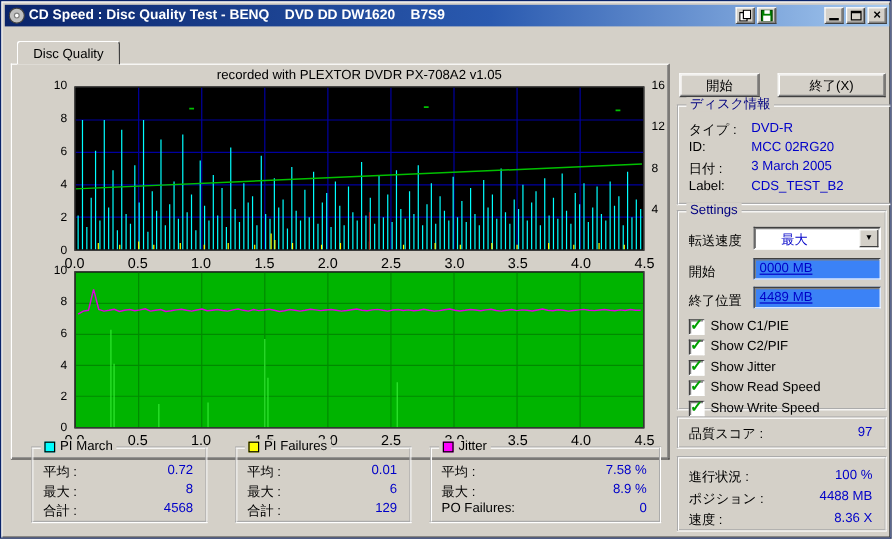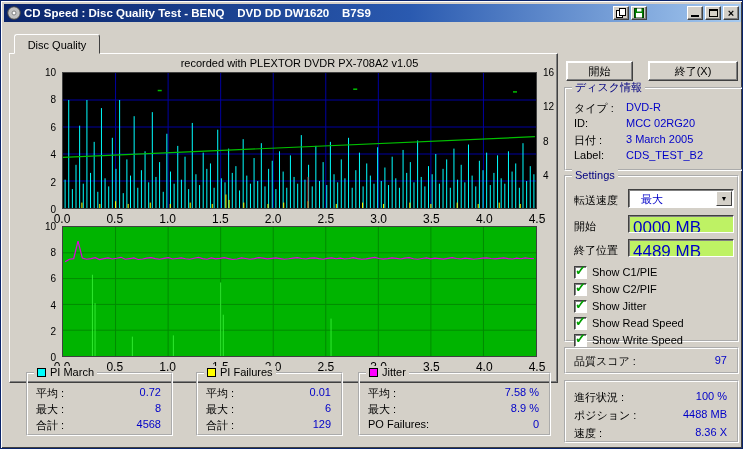--- a/index.html
+++ b/index.html
@@ -41,24 +41,24 @@
   .sw{display:inline-block;width:9px;height:9px;border:1px solid #000;}
   .lrow{position:absolute;left:0;width:100%;height:14px;font-size:11px;}
   .lrow .lab{position:absolute;left:8px;color:#000;white-space:nowrap;}
   .lrow .val{position:absolute;right:10px;color:#0000C8;white-space:nowrap;}
   .lrow .vleft{position:absolute;left:60px;color:#0000C8;white-space:nowrap;}
 
   .pbtn{position:absolute;background:#d4d0c8;border:1px solid;border-color:#ffffff #404040 #404040 #ffffff;
         box-shadow:inset -1px -1px 0 #808080,inset 1px 1px 0 #ffffff;font-size:11px;color:#000;
         display:flex;align-items:center;justify-content:center;cursor:default;padding:0;}
 
-  .field{position:absolute;background:#bef264;border:1px solid;border-color:#404040 #ffffff #ffffff #404040;
-         box-shadow:inset 1px 1px 0 #808080;font-size:17px;color:#0000C8;padding:2px 4px;white-space:nowrap;overflow:hidden;}
+  .field{position:absolute;background:#3b82f6;border:1px solid;border-color:#404040 #ffffff #ffffff #404040;
+         box-shadow:inset 1px 1px 0 #808080;font-size:11px;color:#0000C8;padding:2px 4px;white-space:nowrap;overflow:hidden;text-decoration:underline;}
   .combo{position:absolute;background:#ffffff;border:1px solid;border-color:#404040 #ffffff #ffffff #404040;
-         box-shadow:inset 1px 1px 0 #808080;font-size:11px;color:#0000C8;padding:2px 12px;}
+         box-shadow:inset 1px 1px 0 #808080;font-size:11px;color:#0000C8;padding:2px 22px;}
   .combo .arrow{position:absolute;right:1px;top:1px;bottom:1px;width:16px;background:#d4d0c8;
                 border:1px solid;border-color:#ffffff #404040 #404040 #ffffff;display:flex;align-items:center;
                 justify-content:center;font-size:7px;color:#000;}
 
   .cbrow{position:absolute;left:8px;height:14px;font-size:11px;display:flex;align-items:center;}
   .cb{width:13px;height:13px;background:#fff;border:1px solid;border-color:#404040 #ffffff #ffffff #404040;
       box-shadow:inset 1px 1px 0 #808080;margin-right:5px;position:relative;flex:0 0 auto;}
   .cb .chk{position:absolute;left:0px;top:-3px;color:#00A000;font-size:13px;font-weight:bold;line-height:1;}
   .cblab{color:#000;white-space:nowrap;}
 </style>

